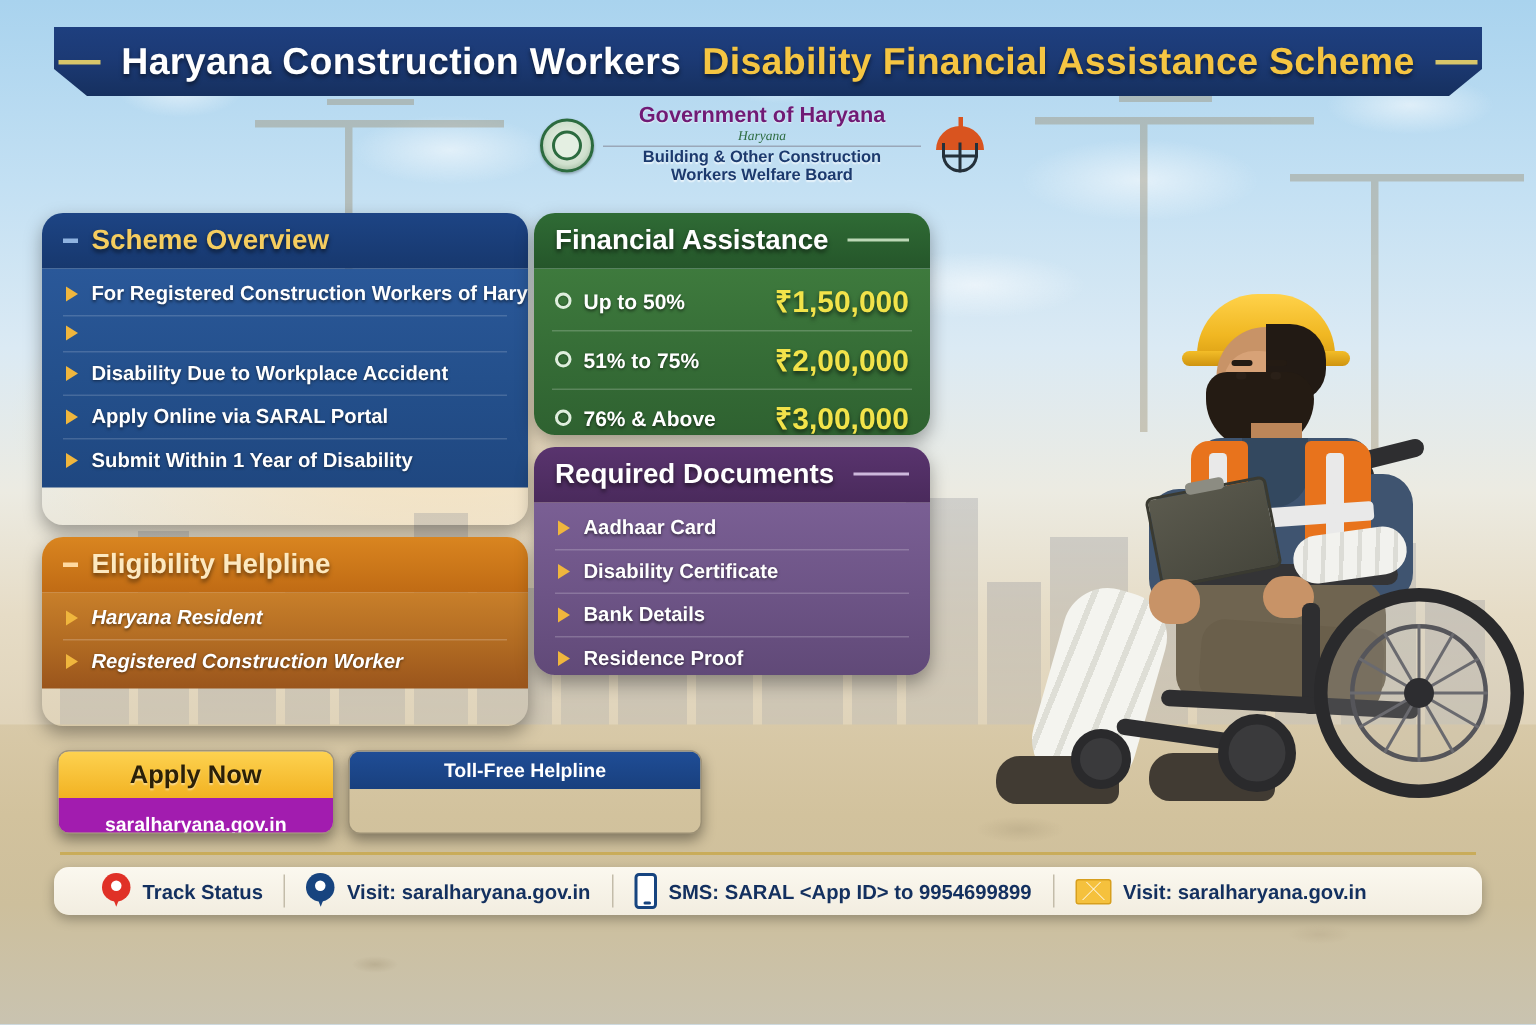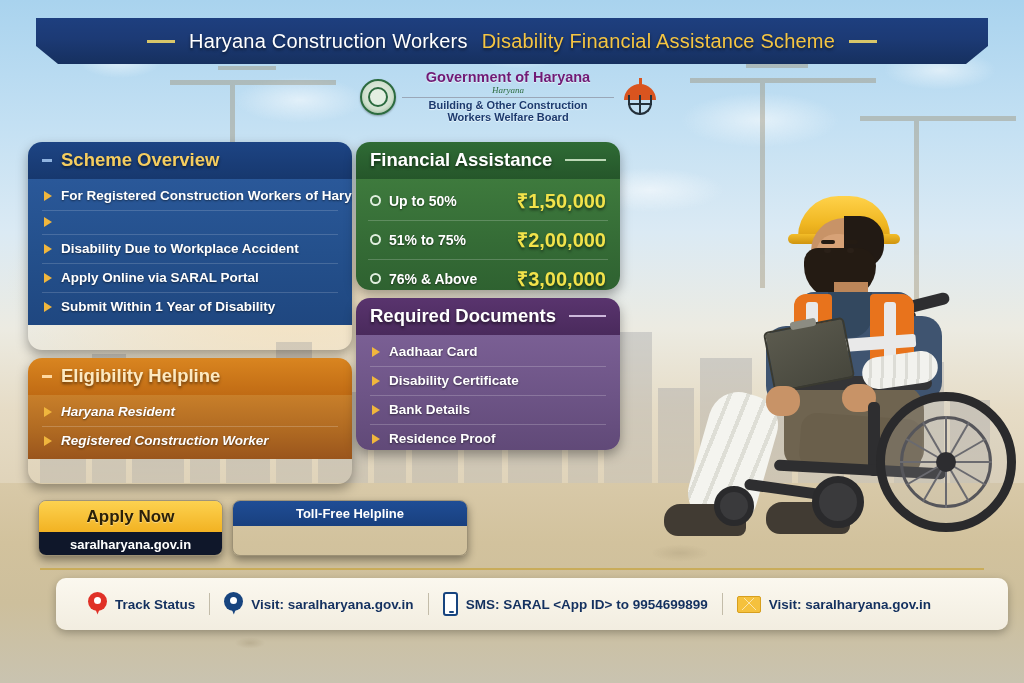--- a/index.html
+++ b/index.html
@@ -41,21 +41,21 @@
   .crane .jib{position:absolute;height:5px;background:#9a8b6c;}
   .crane .cjib{position:absolute;height:4px;background:#9a8b6c;}
 
   
   .title-banner{position:absolute;left:36px;top:18px;width:952px;height:46px;
     background:linear-gradient(180deg,#1e3f7f 0%,#1c3a75 45%,#16305f 100%);
     clip-path:polygon(22px 0,930px 0,952px 0,952px 28px,930px 46px,22px 46px,0 28px,0 0);
     box-shadow:0 3px 6px rgba(0,0,0,.35);
     display:flex;align-items:center;justify-content:center;gap:14px;}
   .tb-dash{width:28px;height:3px;background:#d8c66a;flex:none;}
-  .title-text{font-size:20px;font-weight:normal;letter-spacing:.2px;white-space:nowrap;
+  .title-text{font-size:25px;font-weight:bold;letter-spacing:.2px;white-space:nowrap;
     text-shadow:0 2px 3px rgba(0,0,0,.5);}
   .t-white{color:#ffffff;}
   .t-gold{color:#f5c542;}
 
   
   .gov{position:absolute;left:360px;top:66px;width:300px;height:62px;display:flex;align-items:center;gap:6px;}
   .gov-emblem{width:36px;height:36px;border-radius:50%;flex:none;position:relative;
     background:radial-gradient(circle at 50% 45%,#eef3ec 0%,#cfe0cd 60%,#7a9c7a 100%);
     border:2px solid #2c6b3f;box-shadow:0 1px 2px rgba(0,0,0,.3);}
   .gov-emblem:after{content:"";position:absolute;left:50%;top:50%;width:16px;height:16px;transform:translate(-50%,-50%);
@@ -176,37 +176,37 @@
   .chair-bar{left:126px;top:278px;width:172px;height:11px;border-radius:6px;background:#2e2e30;transform:rotate(3deg);}
   .chair-foot{left:96px;top:300px;width:110px;height:11px;border-radius:6px;background:#2e2e30;transform:rotate(8deg);}
   .chair-post{left:220px;top:216px;width:12px;height:74px;background:#2e2e30;border-radius:5px;}
 
   
   .cta-apply{position:absolute;left:38px;top:500px;width:185px;height:56px;border-radius:8px;overflow:hidden;
     box-shadow:0 4px 9px rgba(0,0,0,.4);border:1px solid rgba(0,0,0,.25);}
   .cta-apply .top{height:31px;display:flex;align-items:center;justify-content:center;
     background:linear-gradient(180deg,#fdd250 0%,#f2b222 100%);}
   .cta-apply .top span{font-size:17px;font-weight:bold;color:#2b2008;text-shadow:0 1px 1px rgba(255,255,255,.45);}
-  .cta-apply .bot{height:25px;display:flex;align-items:center;justify-content:center;background:#0f172a;}
+  .cta-apply .bot{height:25px;display:flex;align-items:flex-end;justify-content:center;background:#a21caf;}
   .cta-apply .bot span{font-size:13px;font-weight:bold;color:#fff;}
 
   .cta-help{position:absolute;left:232px;top:500px;width:236px;height:56px;border-radius:8px;overflow:hidden;
     box-shadow:0 4px 9px rgba(0,0,0,.4);border:1px solid rgba(0,0,0,.25);}
   .cta-help .top{height:25px;display:flex;align-items:center;justify-content:center;
     background:linear-gradient(180deg,#1f4d96 0%,#19407e 100%);}
   .cta-help .top span{font-size:13px;font-weight:bold;color:#fff;}
   .cta-help .bot{height:31px;display:flex;align-items:center;justify-content:center;
     background:linear-gradient(180deg,#2f62b4 0%,#24508f 100%);}
   .cta-help .bot span{font-size:21px;font-weight:bold;color:#fff;text-shadow:0 1px 2px rgba(0,0,0,.35);}
 
   
   .foot-rule{position:absolute;left:40px;top:568px;width:944px;height:2px;background:#c8a84f;opacity:.85;}
-  .footer{position:absolute;left:36px;top:578px;width:952px;height:52px;border-radius:10px;
+  .footer{position:absolute;left:36px;top:578px;width:952px;height:32px;border-radius:10px;
     background:linear-gradient(180deg,#fbf8ef 0%,#f2ede0 100%);
-    box-shadow:0 3px 8px rgba(0,0,0,.28);display:flex;align-items:center;padding:0 18px;margin-left:20px;}
+    box-shadow:0 3px 8px rgba(0,0,0,.28);display:flex;align-items:center;padding:0 18px;}
   .f-item{display:flex;align-items:center;gap:8px;padding:0 14px;white-space:nowrap;}
   .f-text{font-size:13.5px;font-weight:bold;color:#13305f;}
   .f-sep{width:1px;height:22px;background:#c3bca9;}
   .pin{width:19px;height:25px;flex:none;position:relative;}
   .pin:before{content:"";position:absolute;left:0;top:0;width:19px;height:19px;border-radius:50%;}
   .pin:after{content:"";position:absolute;left:6px;top:14px;width:7px;height:9px;
     clip-path:polygon(0 0,100% 0,50% 100%);}
   .pin.red:before{background:#e03127;} .pin.red:after{background:#e03127;}
   .pin.blue:before{background:#17447f;} .pin.blue:after{background:#17447f;}
   .pin i{position:absolute;left:6px;top:5px;width:7px;height:7px;border-radius:50%;background:#fff;z-index:2;}

